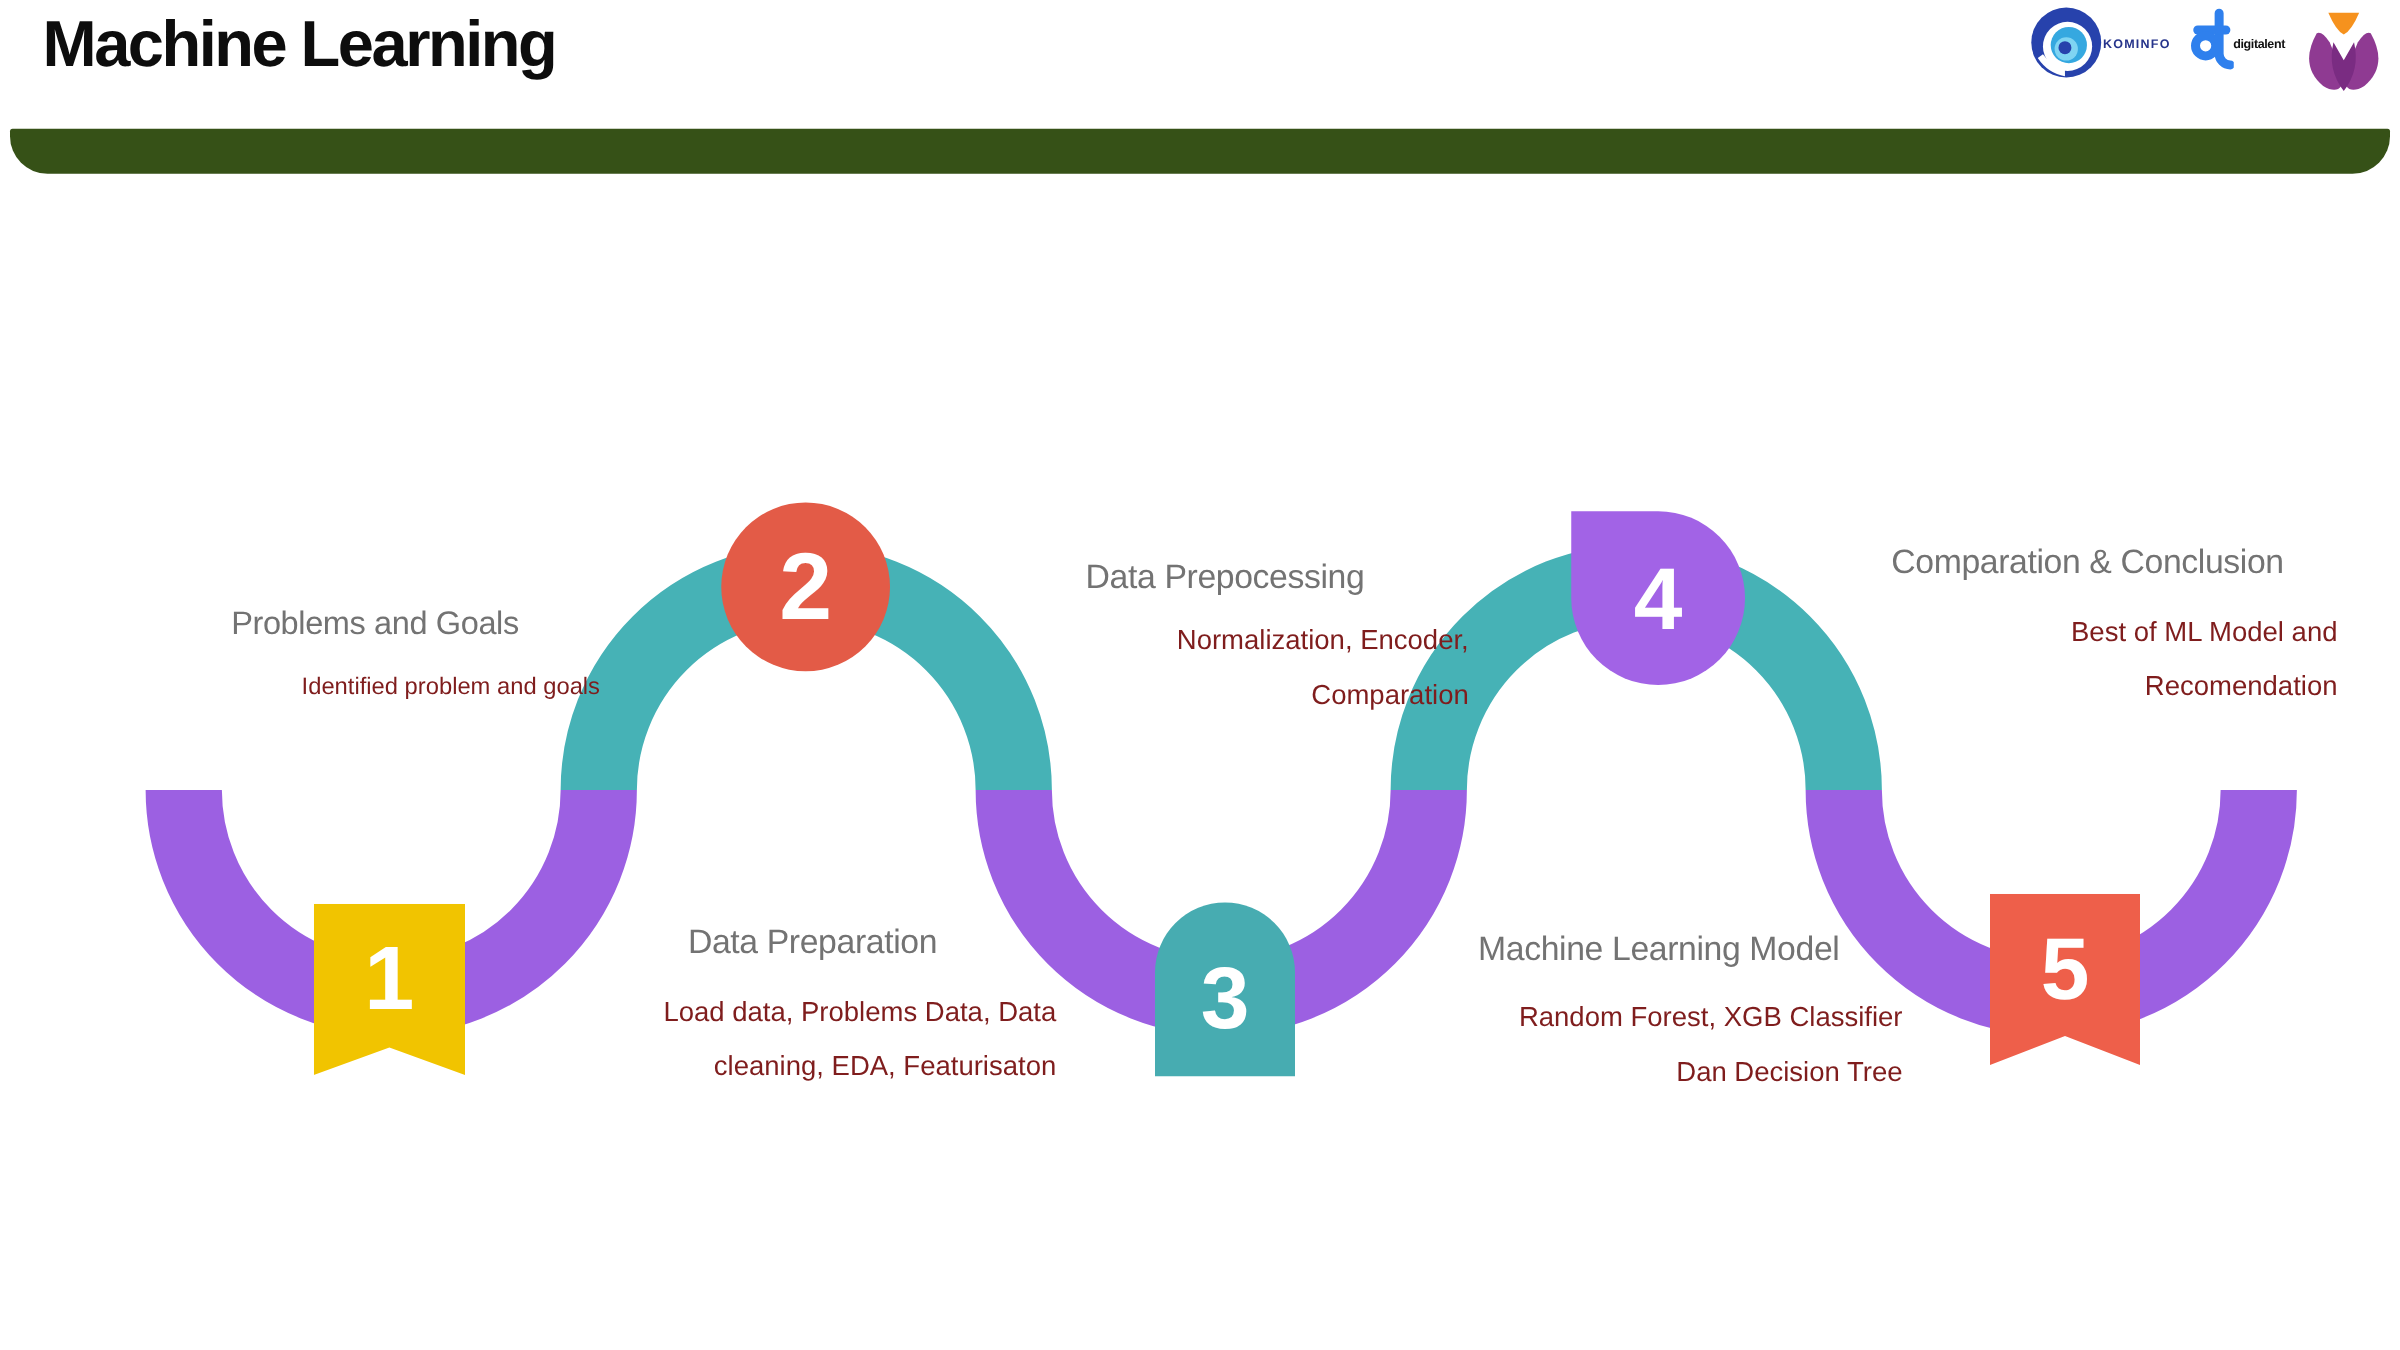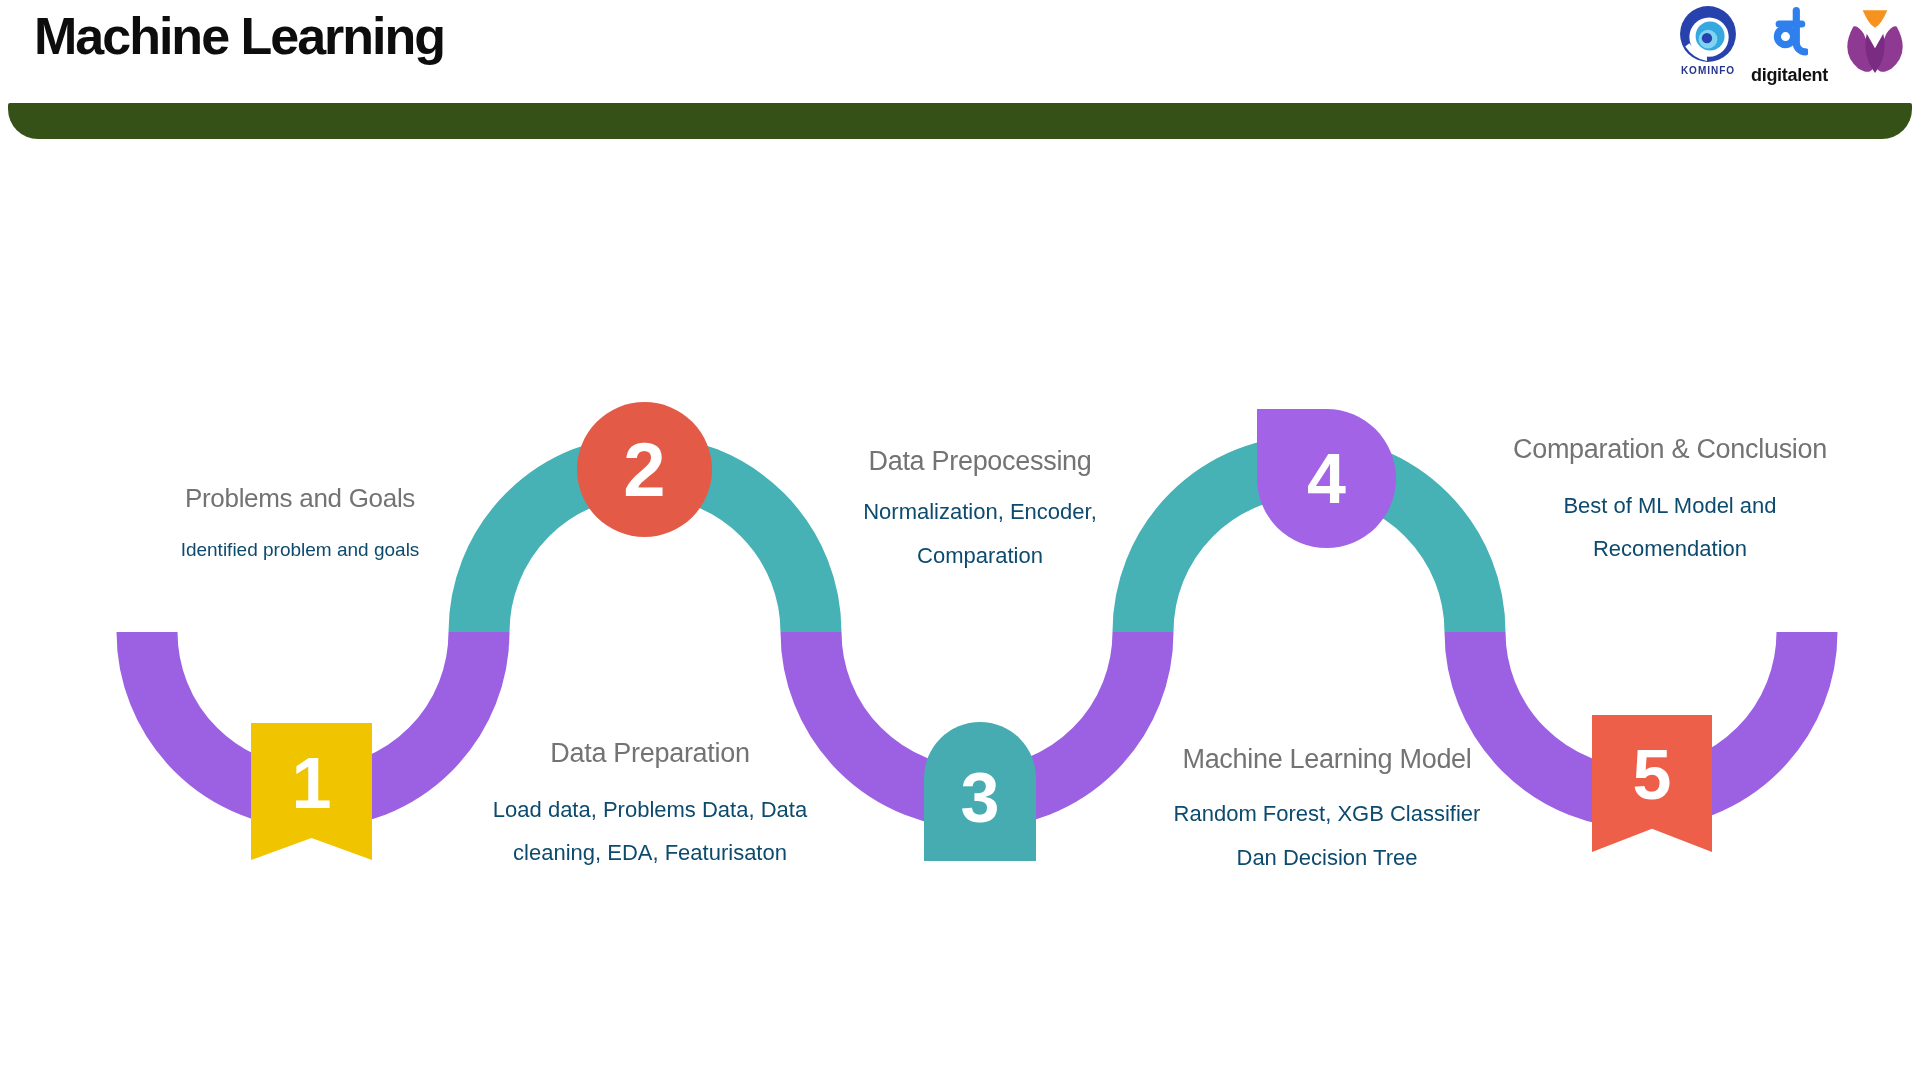--- a/index.html
+++ b/index.html
@@ -6,23 +6,23 @@
   body{width:1920px;height:1080px;overflow:hidden;font-family:"Liberation Sans",sans-serif;}
   .slide{position:relative;width:1920px;height:924px;background:#ffffff;}
 
   
   .page-title{position:absolute;left:34px;top:6px;font-size:52px;font-weight:700;
     letter-spacing:-2px;color:#0d0d0d;white-space:nowrap;}
   .green-bar{position:absolute;left:8px;top:103px;width:1904px;height:36px;
     background:var(--bar_green);border-radius:2px 2px 30px 30px;}
 
   .logos{position:absolute;top:5px;right:12px;display:flex;align-items:flex-start;gap:14px;}
-  .logo-block{display:flex;flex-direction:column;align-items:center;}
+  .logo-block{display:flex;flex-direction:row;align-items:center;}
   .kominfo-label{font-size:10px;font-weight:700;color:#26348B;letter-spacing:1px;margin-top:2px;}
-  .digitalent-label{font-size:18px;font-weight:700;color:#111;margin-top:4px;letter-spacing:-0.3px;}
+  .digitalent-label{font-size:10px;font-weight:700;color:#111;margin-top:4px;letter-spacing:-0.3px;}
 
   
   .wave{position:absolute;left:0;top:0;}
 
   
   .marker{position:absolute;display:flex;align-items:center;justify-content:center;
     color:var(--number_white);font-weight:700;}
   .marker-1{left:251px;top:723px;width:121px;height:137px;background:var(--marker_yellow);
     clip-path:polygon(0 0,100% 0,100% 100%,50% 84%,0 100%);font-size:72px;padding-bottom:18px;box-sizing:border-box;}
   .marker-2{left:577px;top:402px;width:135px;height:135px;background:var(--marker_coral);
@@ -31,21 +31,21 @@
     border-radius:56px 56px 0 0;font-size:70px;padding-top:12px;box-sizing:border-box;}
   .marker-4{left:1257px;top:409px;width:139px;height:139px;background:var(--marker_purple);
     border-radius:0 50% 50% 50%;font-size:70px;}
   .marker-5{left:1592px;top:715px;width:120px;height:137px;background:var(--marker_orange);
     clip-path:polygon(0 0,100% 0,100% 100%,50% 83%,0 100%);font-size:70px;padding-bottom:18px;box-sizing:border-box;}
 
   
   .step-text{position:absolute;text-align:center;}
   .step-title{font-size:27px;font-weight:400;color:#737373;letter-spacing:-0.3px;
     margin:0;line-height:34px;}
-  .step-sub{font-size:22px;color:#0c4a6e;line-height:43px;margin:0;}
+  .step-sub{font-size:22px;color:#7f1d1d;line-height:43px;margin:0;text-align:right;}
   .step-sub span{display:block;}
   .block-1{left:120px;top:482px;width:360px;}
   .block-1 .step-title{font-size:26px;line-height:32px;}
   .block-1 .step-sub{font-size:19px;line-height:24px;margin-top:24px;}
   .block-2{left:455px;top:736px;width:390px;}
   .block-2 .step-sub{margin-top:18px;}
   .block-3{left:785px;top:444px;width:390px;}
   .block-3 .step-sub{margin-top:12px;line-height:44px;}
   .block-4{left:1132px;top:742px;width:390px;}
   .block-4 .step-sub{margin-top:16px;line-height:44px;}

